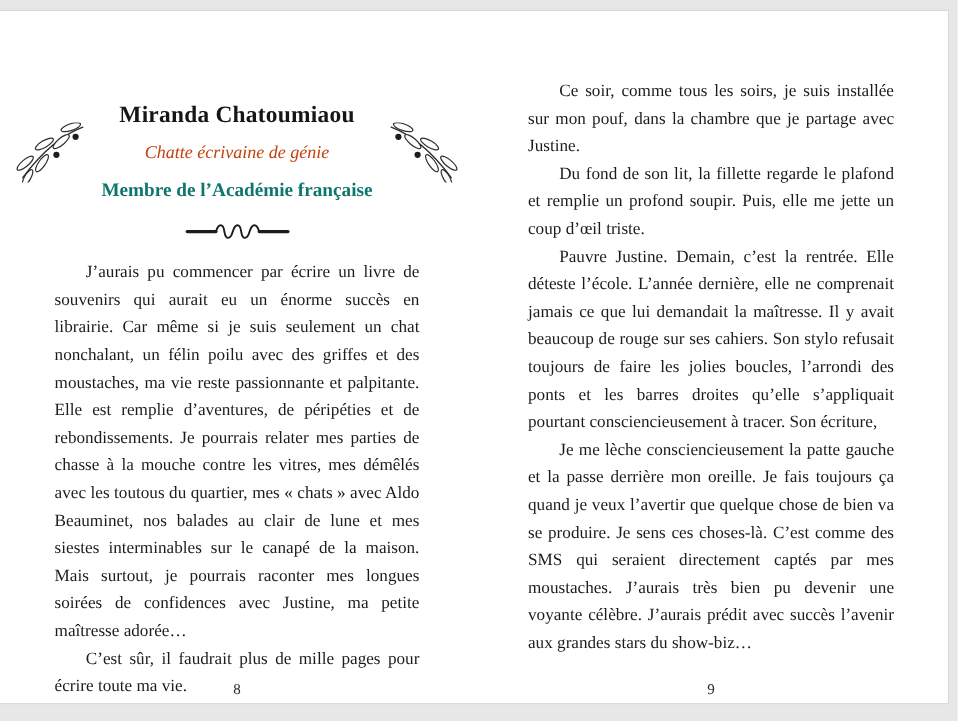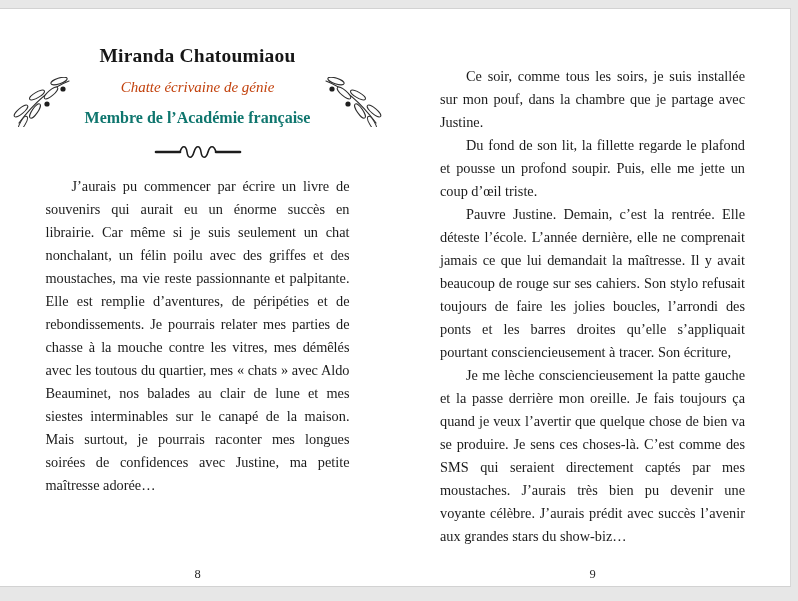--- a/index.html
+++ b/index.html
@@ -19,23 +19,23 @@
     border-top:1px solid #d2d2d2;
     border-bottom:1px solid #d2d2d2;
     border-right:1px solid #d8d8d8;
   }
   .page { position:absolute; top:0; bottom:0; width:50%; }
   .page-left  { left:0; }
   .page-right { right:0; }
 
   
   .chapter-header {
-    margin-top:36px;
+    margin-top:77px;
     display:flex;
-    align-items:flex-end;
+    align-items:center;
     justify-content:center;
     gap:14px;
   }
   .branch { flex:0 0 auto; }
   .branch svg { display:block; }
   .branch-right svg { transform:scaleX(-1); }
   .header-text { text-align:center; min-width:210px; }
   .header-title {
     font-size:19.5px;
     font-weight:bold;
@@ -146,29 +146,30 @@
           <g stroke="#1c1c1c" fill="none" stroke-linecap="round">
             <path d="M4 9 H 28" stroke-width="2.6"></path>
             <path d="M28 9 c 2 -7 6 -7 7 0 c 1 7 5 7 7 0 c 2 -7 6 -7 7 0 c 1 7 5 7 7 0 c 2 -7 6 -7 8 0" stroke-width="1.6"></path>
             <path d="M64 9 H 88" stroke-width="2.6"></path>
           </g>
         </svg>
       </div>
 
       <div class="body-text">
         <p>J’aurais pu commencer par écrire un livre de souvenirs qui aurait eu un énorme succès en librairie. Car même si je suis seulement un chat nonchalant, un félin poilu avec des griffes et des moustaches, ma vie reste passionnante et palpitante. Elle est remplie d’aventures, de péripéties et de rebondissements. Je pourrais relater mes parties de chasse à la mouche contre les vitres, mes démêlés avec les toutous du quartier, mes «&nbsp;chats&nbsp;» avec Aldo Beauminet, nos balades au clair de lune et mes siestes interminables sur le canapé de la maison. Mais surtout, je pourrais raconter mes longues soirées de confidences avec Justine, ma petite maîtresse adorée…</p>
+        <p>C’est sûr, il faudrait plus de mille pages pour écrire toute ma vie.</p>
       </div>
 
       <div class="page-number">8</div>
     </div>
 
     <div class="page page-right">
       <div class="body-text">
         <p>Ce soir, comme tous les soirs, je suis installée sur mon pouf, dans la chambre que je partage avec Justine.</p>
-        <p>Du fond de son lit, la fillette regarde le plafond et pousse un profond soupir. Puis, elle me jette un coup d’œil triste.</p>
+        <p>Du fond de son lit, la fillette regarde le plafond et remplie un profond soupir. Puis, elle me jette un coup d’œil triste.</p>
         <p>Pauvre Justine. Demain, c’est la rentrée. Elle déteste l’école. L’année dernière, elle ne comprenait jamais ce que lui demandait la maîtresse. Il y avait beaucoup de rouge sur ses cahiers. Son stylo refusait toujours de faire les jolies boucles, l’arrondi des ponts et les barres droites qu’elle s’appliquait pourtant consciencieusement à tracer. Son écriture,</p>
         <p>Je me lèche consciencieusement la patte gauche et la passe derrière mon oreille. Je fais toujours ça quand je veux l’avertir que quelque chose de bien va se produire. Je sens ces choses-là. C’est comme des SMS qui seraient directement captés par mes moustaches. J’aurais très bien pu devenir une voyante célèbre. J’aurais prédit avec succès l’avenir aux grandes stars du show-biz…</p>
       </div>
 
       <div class="page-number">9</div>
     </div>
 
   </div>
 </div>
 

